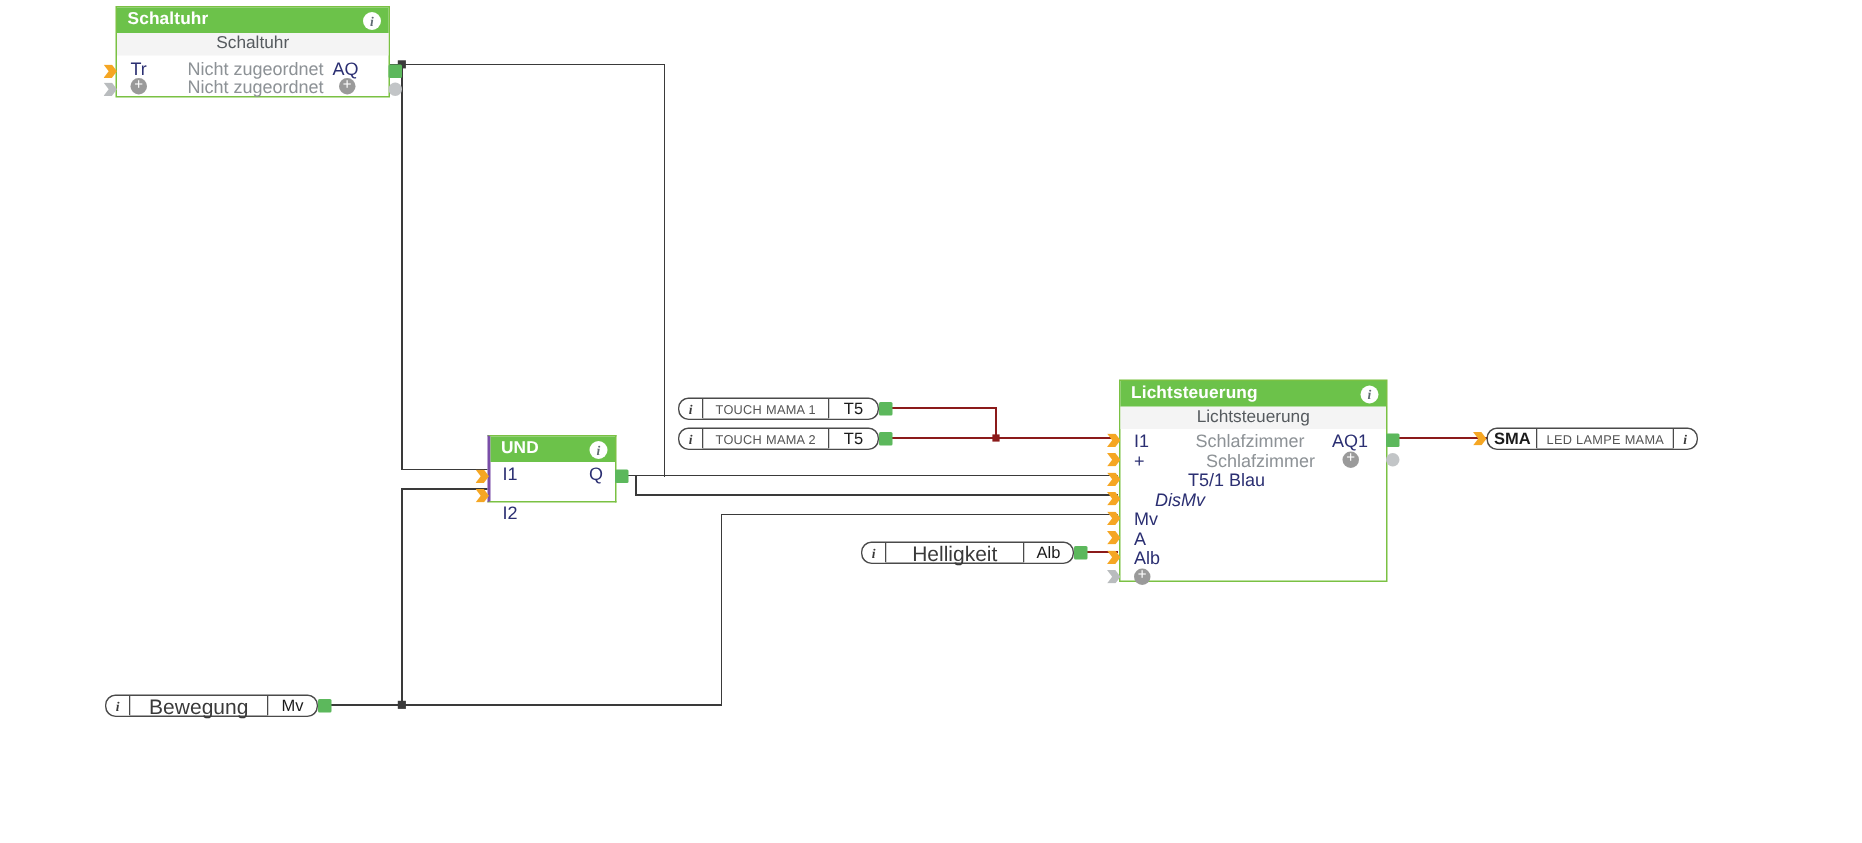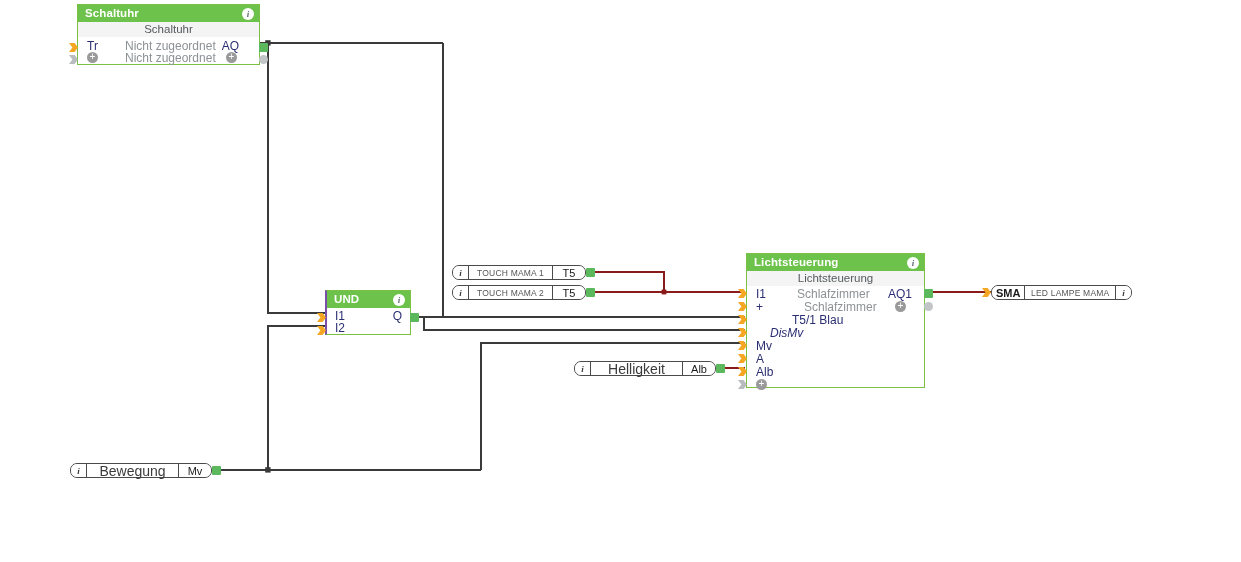--- a/index.html
+++ b/index.html
@@ -148,21 +148,21 @@
     <span class="conn-out grey" style="right:-9px;top:50px;"></span>
   </div>
 
   <div class="fb" style="left:325px;top:290px;width:86px;height:45px;border-left:2px solid #7a4ea8;">
     <div class="fb-head">
       <span>UND</span>
       <span class="info-badge">i</span>
     </div>
     <div class="fb-body" style="height:26px;">
       <span class="pin-label" style="left:8px;top:1px;">I1</span>
-      <span class="pin-label" style="left:8px;top:13px;">I2</span>
+      <span class="pin-label" style="left:8px;top:27px;">I2</span>
       <span class="pin-label right" style="right:8px;top:1px;">Q</span>
     </div>
     <span class="conn-in" style="left:-10px;top:22px;"></span>
     <span class="conn-in" style="left:-10px;top:35px;"></span>
     <span class="conn-out" style="right:-9px;top:22px;"></span>
   </div>
 
   <div class="fb" style="left:746px;top:253px;width:179px;height:135px;">
     <div class="fb-head">
       <span>Lichtsteuerung</span>

